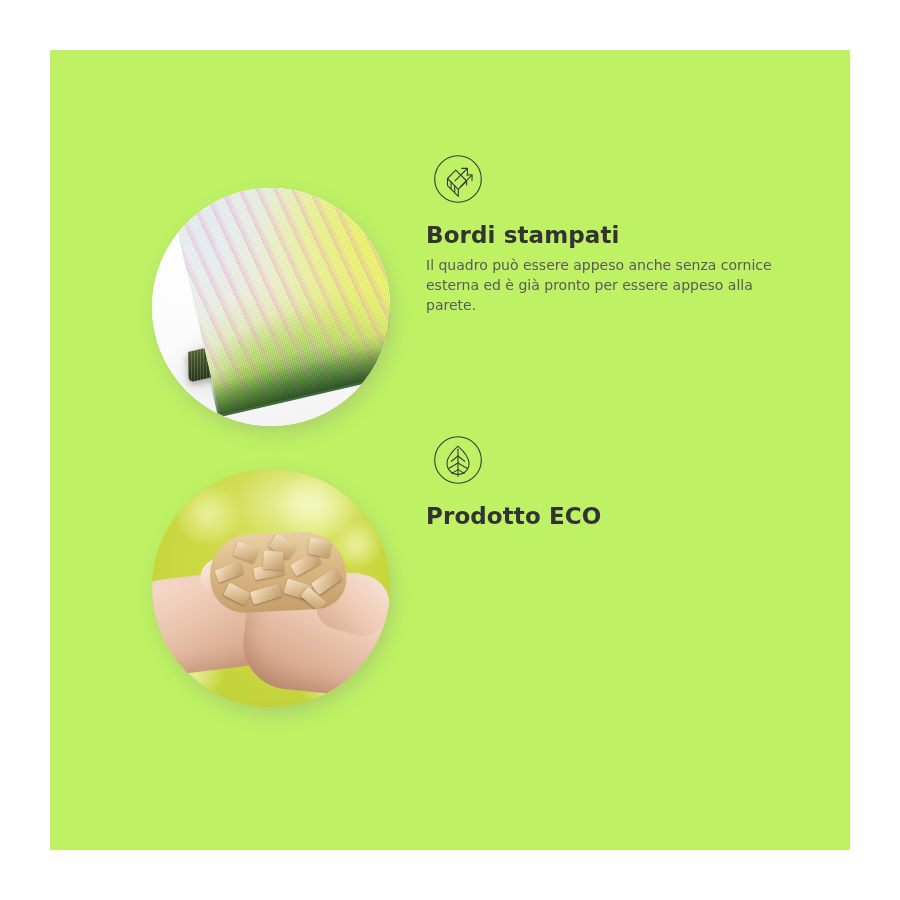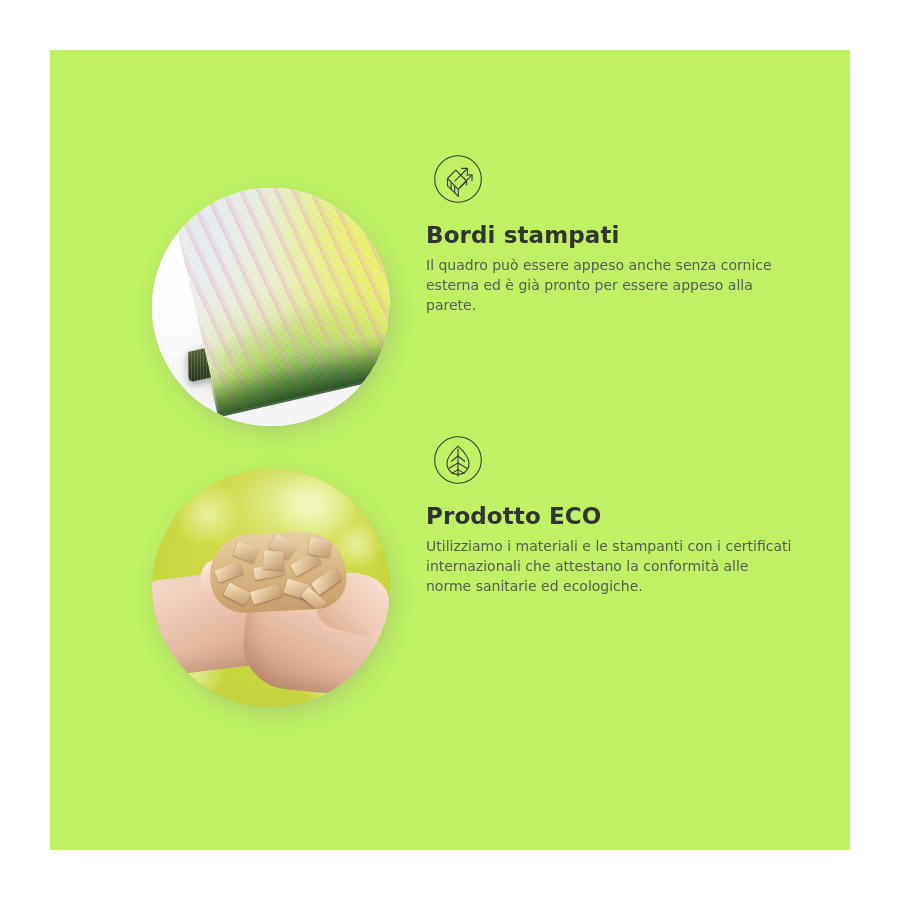--- a/index.html
+++ b/index.html
@@ -331,18 +331,17 @@
           <path d="M25 21.0 L18.4 26.3"></path>
           <path d="M25 28.0 L33.9 33.2"></path>
           <path d="M25 28.0 L16.1 33.2"></path>
           <path d="M25 34.6 L31.2 38.4"></path>
           <path d="M25 34.6 L18.8 38.4"></path>
         </svg>
       </div>
 
       <div class="feature-text">
         <h2 class="feature-title">Prodotto ECO</h2>
-        <p class="feature-desc">Utilizziamo i materiali e le stampanti con i certificati internazionali che attestano la conformità alle norme sanitarie ed ecologiche.</p>
       </div>
     </div>
 
   </div>
 </div>
 
 </body></html>

